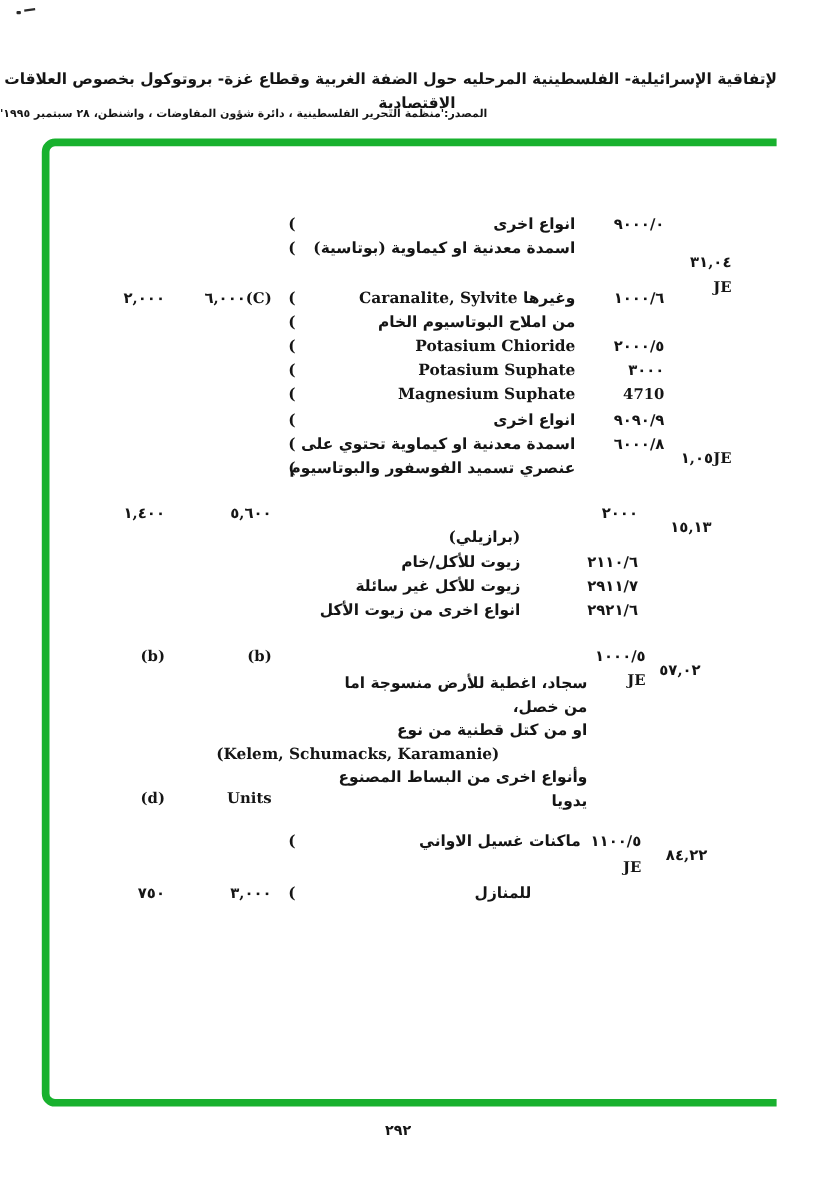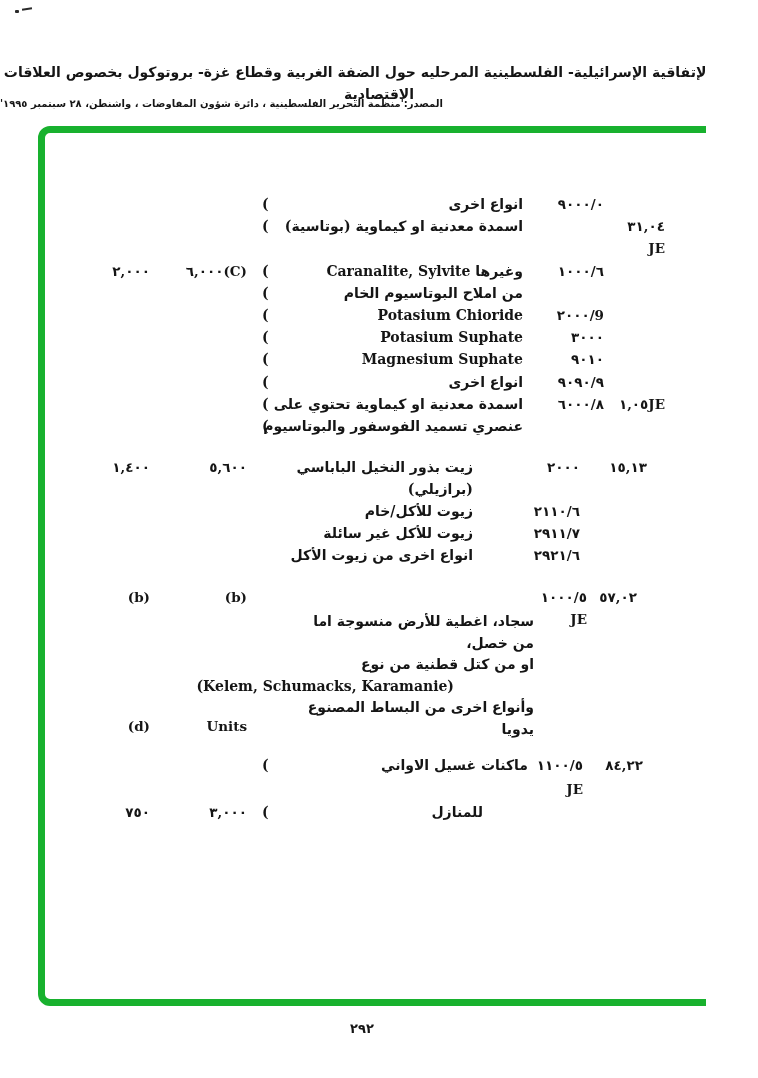--- a/index.html
+++ b/index.html
@@ -39,21 +39,21 @@
   .sec-2{top:456px;} .sec-2 .row{height:22px;line-height:22px;}
   .sec-3{top:587px;} .sec-3 .row{height:21.5px;line-height:21.5px;}
   .sec-4{top:754px;} .sec-4 .row{height:23.5px;line-height:23.5px;}
   .row{position:relative;width:758px;}
   .cell{
     position:absolute;top:0;white-space:nowrap;
     font-weight:700;color:#151515;
     font-family:"DejaVu Serif","DejaVu Sans",serif;
     font-size:13.5px;
   }
-  .c-chap {right:93px;}
+  .c-chap {right:93px;margin-top:13px;}
   .c-sub  {right:154px;}
   .c-desc {right:235px;font-size:14px;}
   .c-paren{left:262px;font-size:14px;}
   .c-v1   {right:511px;}
   .c-v2   {right:608px;}
 
   
   .sec-2 .c-chap{right:111px;} .sec-2 .c-sub{right:178px;} .sec-2 .c-desc{right:285px;}
   .sec-3 .c-chap{right:121px;} .sec-3 .c-sub{right:171px;} .sec-3 .c-desc{right:224px;margin-top:24px;}
   .sec-4 .c-chap{right:115px;} .sec-4 .c-sub{right:175px;} .sec-4 .c-desc{right:230px;}
@@ -101,31 +101,31 @@
           <div class="cell c-desc" dir="auto">Caranalite, Sylvite وغيرها</div>
           <div class="cell c-paren" dir="auto">(</div>
           <div class="cell c-v1" dir="auto">٦,٠٠٠(C)</div>
           <div class="cell c-v2" dir="auto">٢,٠٠٠</div>
         </div>
         <div class="row">
           <div class="cell c-desc" dir="auto">من املاح البوتاسيوم الخام</div>
           <div class="cell c-paren" dir="auto">(</div>
         </div>
         <div class="row">
-          <div class="cell c-sub" dir="auto">٢٠٠٠/9</div>
+          <div class="cell c-sub" dir="auto">٢٠٠٠/٥</div>
           <div class="cell c-desc" dir="auto">Potasium Chioride</div>
           <div class="cell c-paren" dir="auto">(</div>
         </div>
         <div class="row">
           <div class="cell c-sub" dir="auto">٣٠٠٠</div>
           <div class="cell c-desc" dir="auto">Potasium Suphate</div>
           <div class="cell c-paren" dir="auto">(</div>
         </div>
         <div class="row">
-          <div class="cell c-sub" dir="auto">٩٠١٠</div>
+          <div class="cell c-sub" dir="auto">4710</div>
           <div class="cell c-desc" dir="auto">Magnesium Suphate</div>
           <div class="cell c-paren" dir="auto">(</div>
         </div>
         <div class="row">
           <div class="cell c-sub" dir="auto">٩٠٩٠/٩</div>
           <div class="cell c-desc" dir="auto">انواع اخرى</div>
           <div class="cell c-paren" dir="auto">(</div>
         </div>
         <div class="row">
           <div class="cell c-chap" dir="auto">١,٠٥JE</div>
@@ -135,21 +135,20 @@
         </div>
         <div class="row">
           <div class="cell c-desc" dir="auto">عنصري تسميد الفوسفور والبوتاسيوم</div>
           <div class="cell c-paren" dir="auto">(</div>
         </div>
       </div>
       <div class="section sec-2">
         <div class="row">
           <div class="cell c-chap" dir="auto">١٥,١٣</div>
           <div class="cell c-sub" dir="auto">٢٠٠٠</div>
-          <div class="cell c-desc" dir="auto">زيت بذور النخيل الباباسي</div>
           <div class="cell c-v1" dir="auto">٥,٦٠٠</div>
           <div class="cell c-v2" dir="auto">١,٤٠٠</div>
         </div>
         <div class="row">
           <div class="cell c-desc" dir="auto">(برازيلي)</div>
         </div>
         <div class="row">
           <div class="cell c-sub" dir="auto">٢١١٠/٦</div>
           <div class="cell c-desc" dir="auto">زيوت للأكل/خام</div>
         </div>

